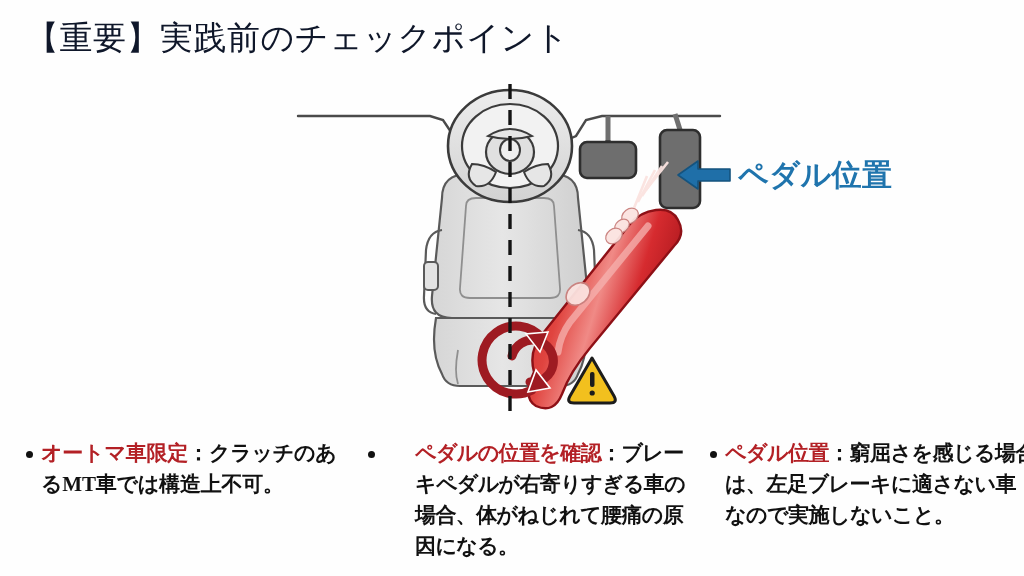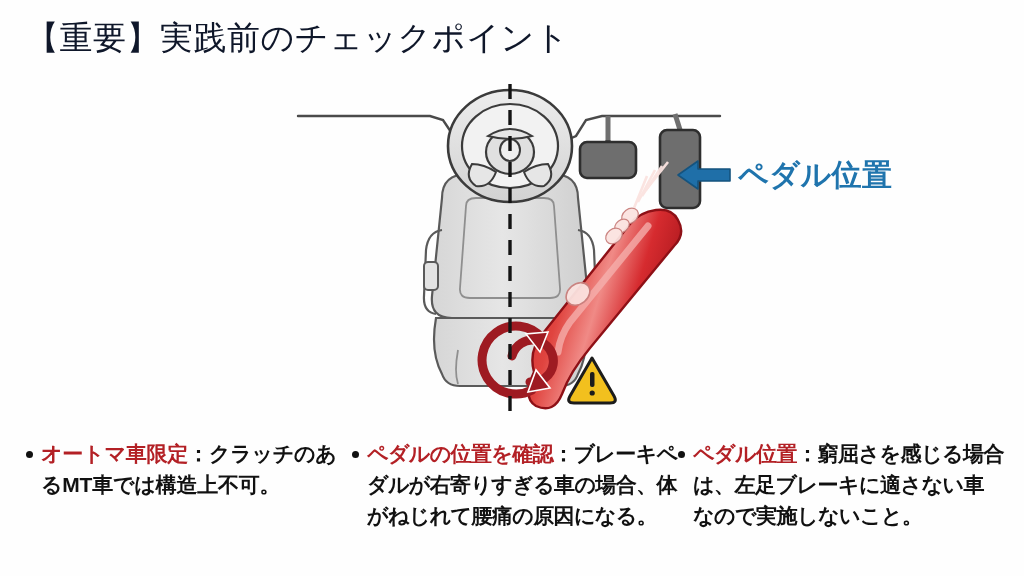--- a/index.html
+++ b/index.html
@@ -53,21 +53,22 @@
     white-space:nowrap;
     text-shadow:0 1px 0 rgba(255,255,255,.6);
   }
 
   
   #bullets{
     position:absolute;
     left:26px;top:438px;
     width:980px;height:118px;
     display:flex;
-    gap:0;
+    gap:16px;
+    font-family:Liberation Serif, serif;
   }
   .col{
     display:flex;
     align-items:flex-start;
     width:326px;
     flex:0 0 auto;
   }
   .dot{
     flex:0 0 auto;
     width:7px;height:7px;
@@ -79,21 +80,21 @@
     font-size:21px;
     font-weight:bold;
     line-height:1.48;
     color:#111111;
     letter-spacing:-0.2px;
     text-align:left;
   }
   .ctext .hl{color:#b32025;}
   .ctext .sep{color:#111111;}
 
-  .col-2 .ctext{letter-spacing:-0.6px;}
+  .col-2 .ctext{letter-spacing:-0.6px;margin-left:32px;}
   .col-3 .ctext{letter-spacing:-0.5px;}
 </style>
 </head>
 <body>
 
 <div id="slide">
 
   <div id="title">【重要】実践前のチェックポイント</div>
 
   <div id="illus">

